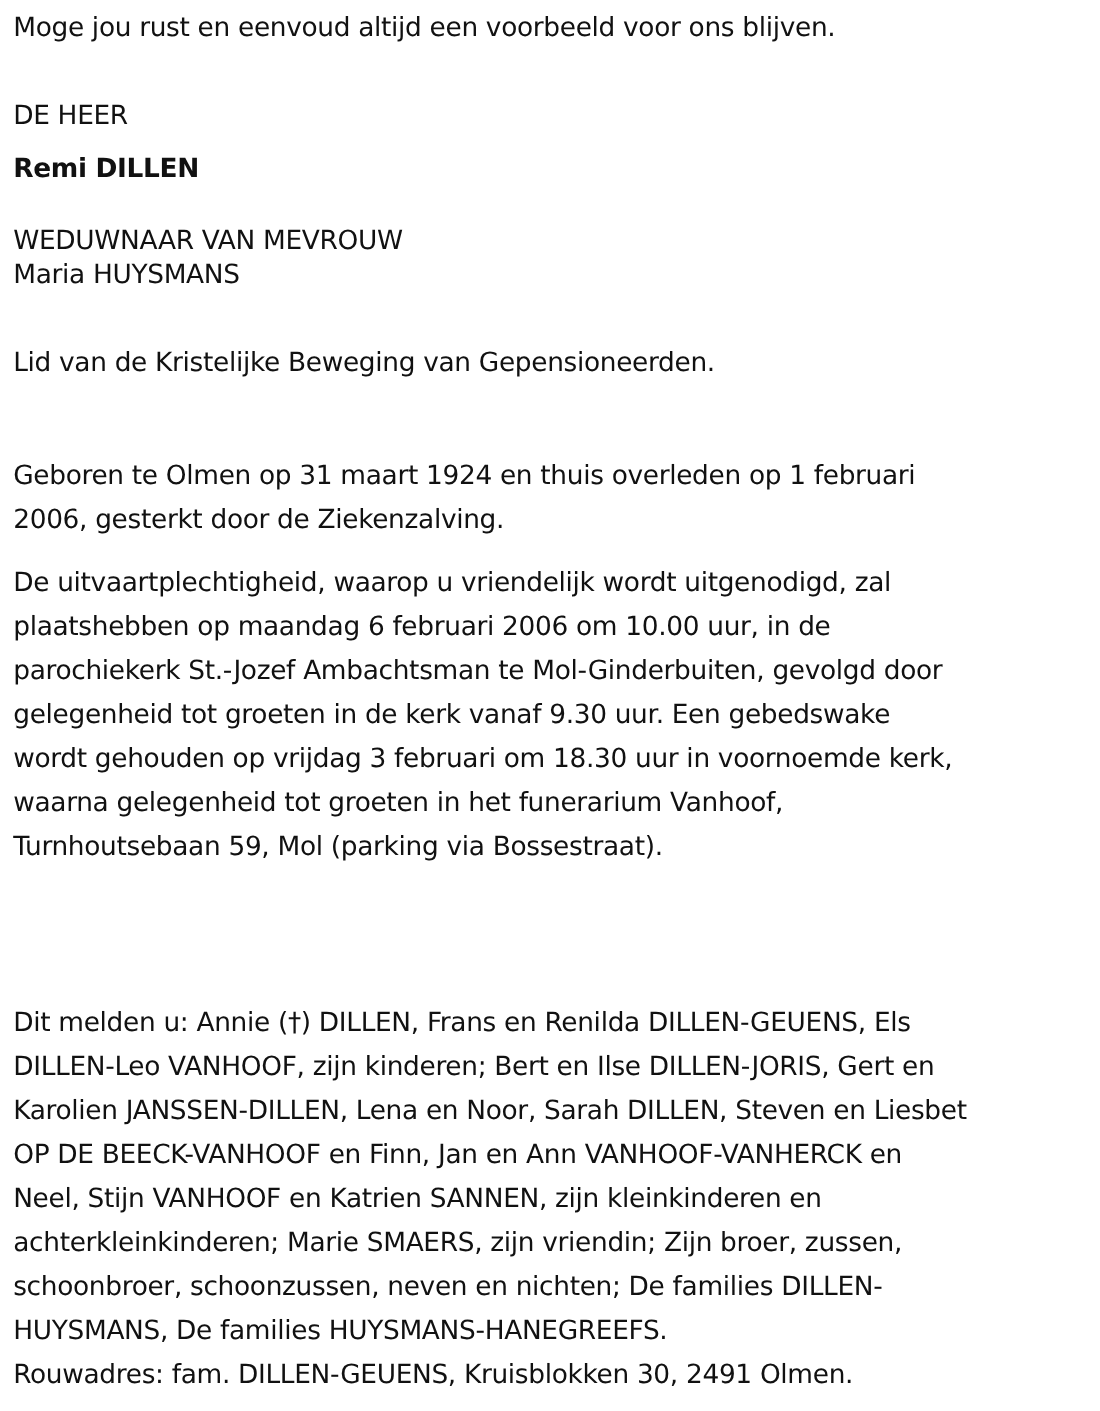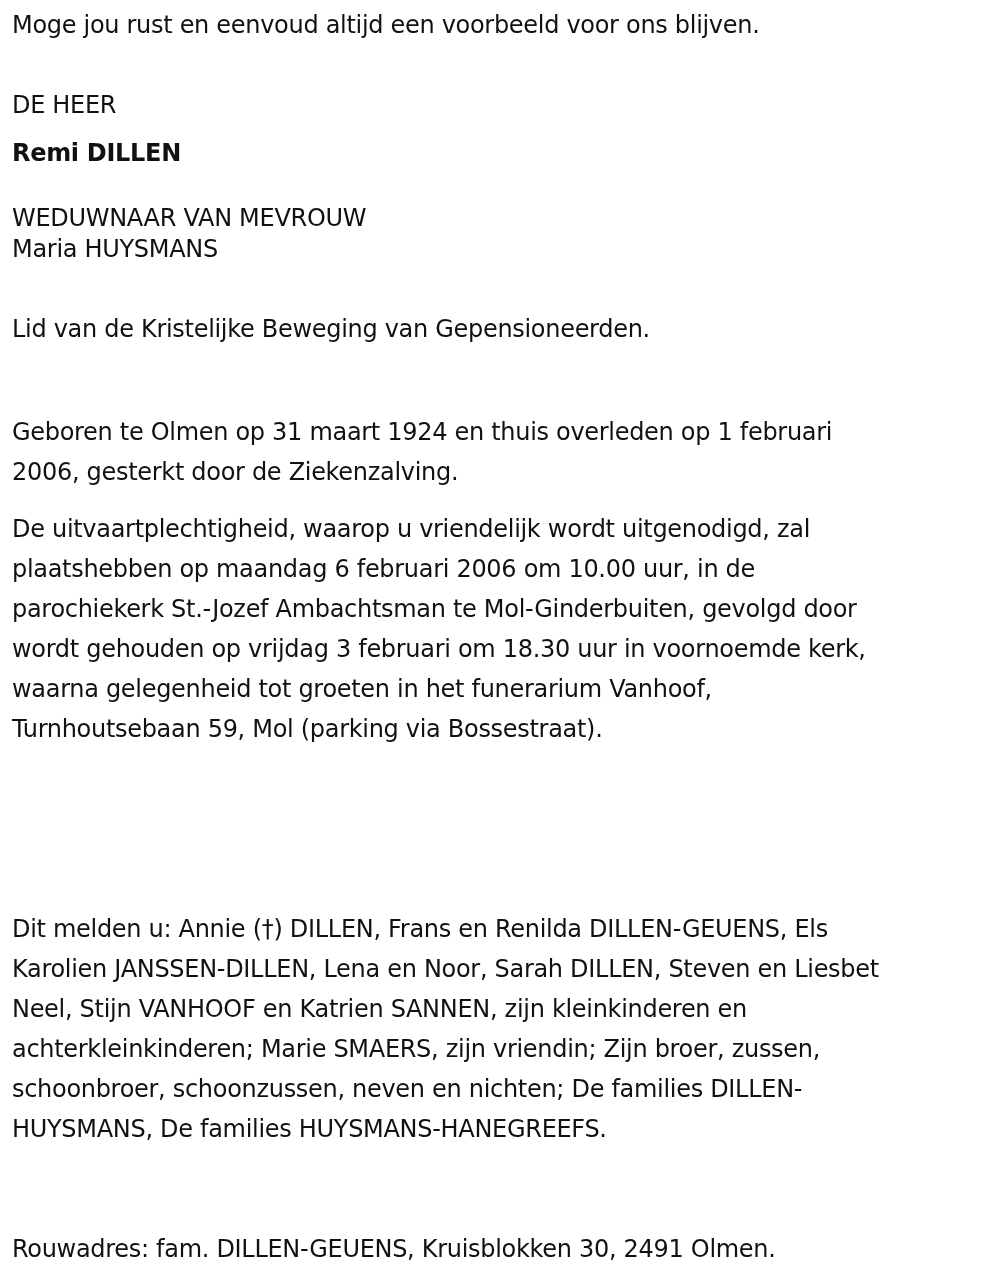--- a/index.html
+++ b/index.html
@@ -55,28 +55,31 @@
 
   <div class="para" style="top:412px;">
     <span class="ln">Geboren te Olmen op 31 maart 1924 en thuis overleden op 1 februari</span>
     <span class="ln">2006, gesterkt door de Ziekenzalving.</span>
   </div>
 
   <div class="para" style="top:509px;">
     <span class="ln">De uitvaartplechtigheid, waarop u vriendelijk wordt uitgenodigd, zal</span>
     <span class="ln">plaatshebben op maandag 6 februari 2006 om 10.00 uur, in de</span>
     <span class="ln">parochiekerk St.-Jozef Ambachtsman te Mol-Ginderbuiten, gevolgd door</span>
+    <span class="ln">gelegenheid tot groeten in de kerk vanaf 9.30 uur. Een gebedswake</span>
     <span class="ln">wordt gehouden op vrijdag 3 februari om 18.30 uur in voornoemde kerk,</span>
     <span class="ln">waarna gelegenheid tot groeten in het funerarium Vanhoof,</span>
     <span class="ln">Turnhoutsebaan 59, Mol (parking via Bossestraat).</span>
   </div>
 
   <div class="para" style="top:869px;margin-top:40px;">
     <span class="ln">Dit melden u: Annie (†) DILLEN, Frans en Renilda DILLEN-GEUENS, Els</span>
+    <span class="ln">DILLEN-Leo VANHOOF, zijn kinderen; Bert en Ilse DILLEN-JORIS, Gert en</span>
     <span class="ln">Karolien JANSSEN-DILLEN, Lena en Noor, Sarah DILLEN, Steven en Liesbet</span>
+    <span class="ln">OP DE BEECK-VANHOOF en Finn, Jan en Ann VANHOOF-VANHERCK en</span>
     <span class="ln">Neel, Stijn VANHOOF en Katrien SANNEN, zijn kleinkinderen en</span>
     <span class="ln">achterkleinkinderen; Marie SMAERS, zijn vriendin; Zijn broer, zussen,</span>
     <span class="ln">schoonbroer, schoonzussen, neven en nichten; De families DILLEN-</span>
     <span class="ln">HUYSMANS, De families HUYSMANS-HANEGREEFS.</span>
   </div>
 
   <div class="line" style="top:1229px;">Rouwadres: fam. DILLEN-GEUENS, Kruisblokken 30, 2491 Olmen.</div>
 
 </div>
 

